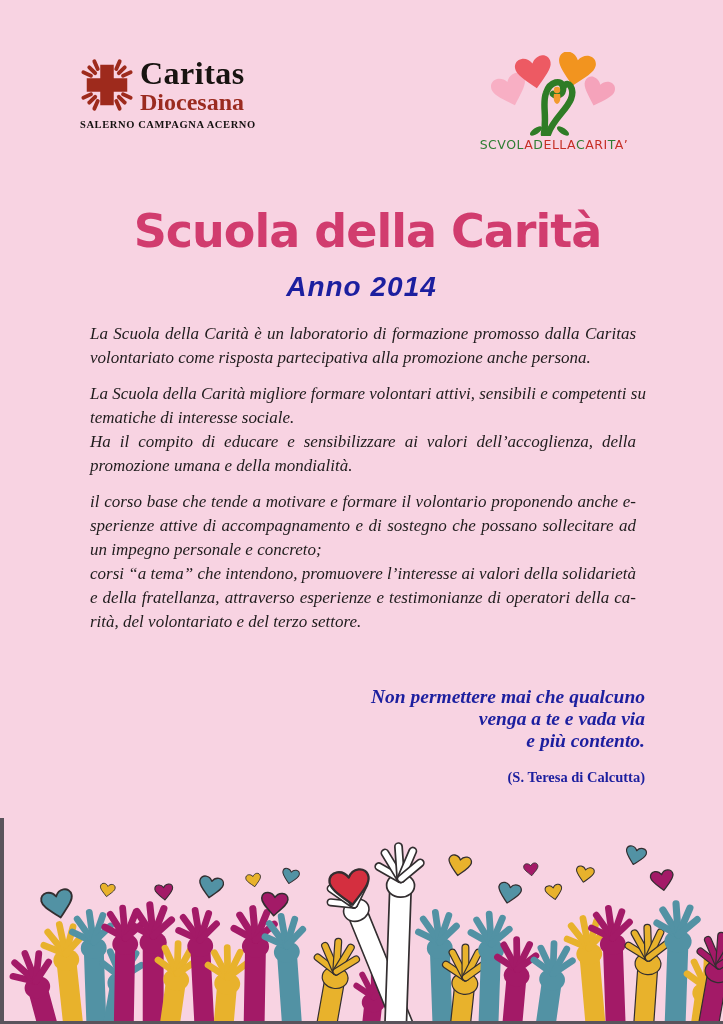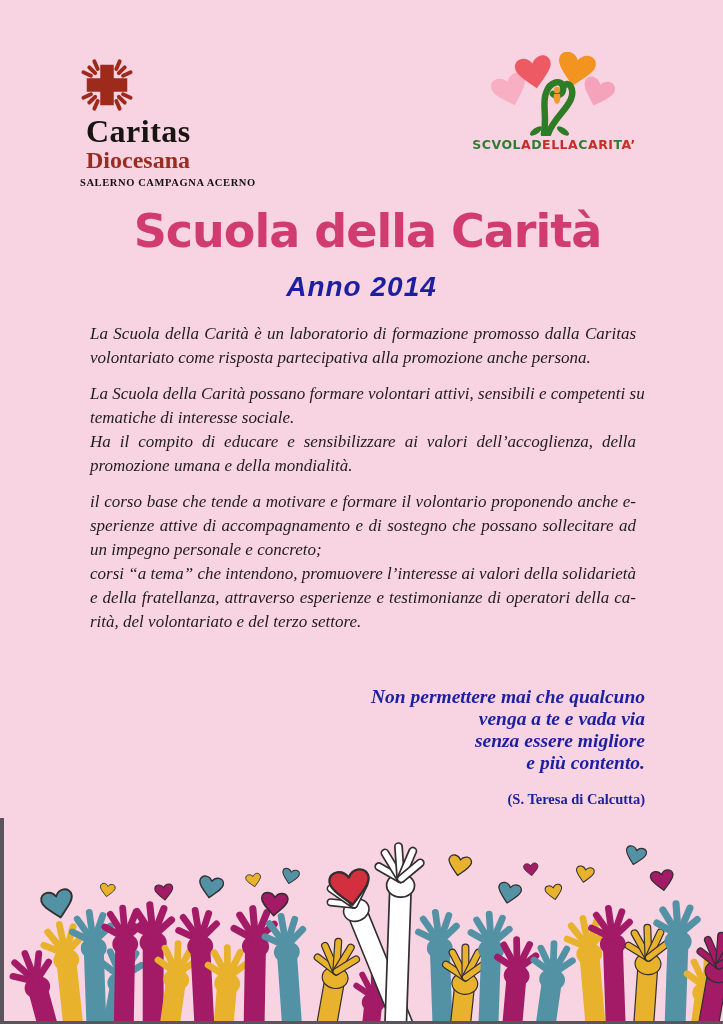--- a/index.html
+++ b/index.html
@@ -6,37 +6,37 @@
   .page{
     position:relative;
     width:723px;height:1024px;
     background:var(--page-bg);
     overflow:hidden;
     font-family:"Liberation Serif", serif;
   }
 
   
   .caritas-logo{position:absolute;left:80px;top:56px;width:190px;}
-  .caritas-row{display:flex;align-items:flex-start;flex-direction:column;}
+  .caritas-row{display:flex;align-items:flex-start;}
   .caritas-cross{width:54px;height:58px;flex:0 0 auto;}
   .cxf{fill:var(--caritas-red);}
   .cxr{stroke:var(--caritas-red);stroke-width:4.6;stroke-linecap:round;}
   .caritas-names{margin-left:6px;}
   .caritas-brand{font-family:"Liberation Serif",serif;font-weight:bold;font-size:32px;line-height:34px;color:var(--caritas-black);letter-spacing:.5px;}
   .caritas-sub{font-family:"Liberation Serif",serif;font-weight:bold;font-size:24px;line-height:25px;color:var(--caritas-sub);}
   .caritas-tagline{font-family:"Liberation Serif",serif;font-weight:bold;font-size:10.5px;letter-spacing:.6px;color:#141110;margin-top:4px;white-space:nowrap;}
 
   .scuola-logo{position:absolute;left:472px;top:52px;width:164px;text-align:center;}
   .tree-svg{width:160px;height:84px;display:block;margin:0 auto;}
   .hpl{fill:var(--heart-pink-light);} .hp{fill:var(--heart-pink);}
   .hr{fill:var(--heart-red);} .ho{fill:var(--heart-orange);}
   .trunk{fill:none;stroke:var(--tree-green);stroke-width:6.5;stroke-linecap:round;}
   .leaf{fill:var(--tree-green);}
   .person{fill:var(--person-orange);}
-  .scuola-word{font-family:"DejaVu Sans",sans-serif;font-weight:bold;font-size:12.5px;letter-spacing:.5px;white-space:nowrap;margin-top:1px;}
+  .scuola-word{font-family:"DejaVu Sans",sans-serif;font-weight:normal;font-size:12.5px;letter-spacing:.5px;white-space:nowrap;margin-top:1px;}
   .scuola-word .lg{color:var(--logo-green);}
   .scuola-word .lr{color:var(--logo-red);}
 
   
   .page-title{
     position:absolute;left:0;right:0;top:204px;text-align:center;
     font-family:"DejaVu Sans",sans-serif;font-weight:bold;
     font-size:46px;letter-spacing:-1px;color:var(--title);white-space:nowrap;margin-left:12px;
   }
   .page-subtitle{
@@ -129,40 +129,39 @@
 
   <div class="page-title">Scuola della Carità</div>
   <div class="page-subtitle">Anno 2014</div>
 
   <div class="body-text">
       <div class="para">
         <div class="tl jl">La Scuola della Carità è un laboratorio di formazione promosso dalla Caritas</div>
         <div class="tl">volontariato come risposta partecipativa alla promozione anche persona.</div>
       </div>
       <div class="para">
-        <div class="tl jl">La Scuola della Carità possano formare volontari attivi, sensibili e competenti su</div>
+        <div class="tl jl">La Scuola della Carità migliore formare volontari attivi, sensibili e competenti su</div>
         <div class="tl">tematiche di interesse sociale.</div>
         <div class="tl jl">Ha il compito di educare e sensibilizzare ai valori dell’accoglienza, della</div>
         <div class="tl">promozione umana e della mondialità.</div>
       </div>
       <div class="para">
         <div class="tl jl">il corso base che tende a motivare e formare il volontario proponendo anche e-</div>
         <div class="tl jl">sperienze attive di accompagnamento e di sostegno che possano sollecitare ad</div>
         <div class="tl">un impegno personale e concreto;</div>
         <div class="tl jl">corsi “a tema” che intendono, promuovere l’interesse ai valori della solidarietà</div>
         <div class="tl jl">e della fratellanza, attraverso esperienze e testimonianze di operatori della ca-</div>
         <div class="tl">rità, del volontariato e del terzo settore.</div>
       </div>
     </div>
 
   <div class="quote-block">
     <div>
         <div class="ql">Non permettere mai che qualcuno</div>
         <div class="ql">venga a te e vada via</div>
-        <div class="ql">senza essere migliore</div>
         <div class="ql">e più contento.</div>
       </div>
     <div class="quote-attr">(S. Teresa di Calcutta)</div>
   </div>
 
   <div class="illustration">
     <svg viewBox="0 0 723 206" preserveAspectRatio="none" aria-hidden="true">
       <defs>
         <g id="armShape">
           <rect x="-10" y="4" width="20" height="210" rx="9"></rect>

